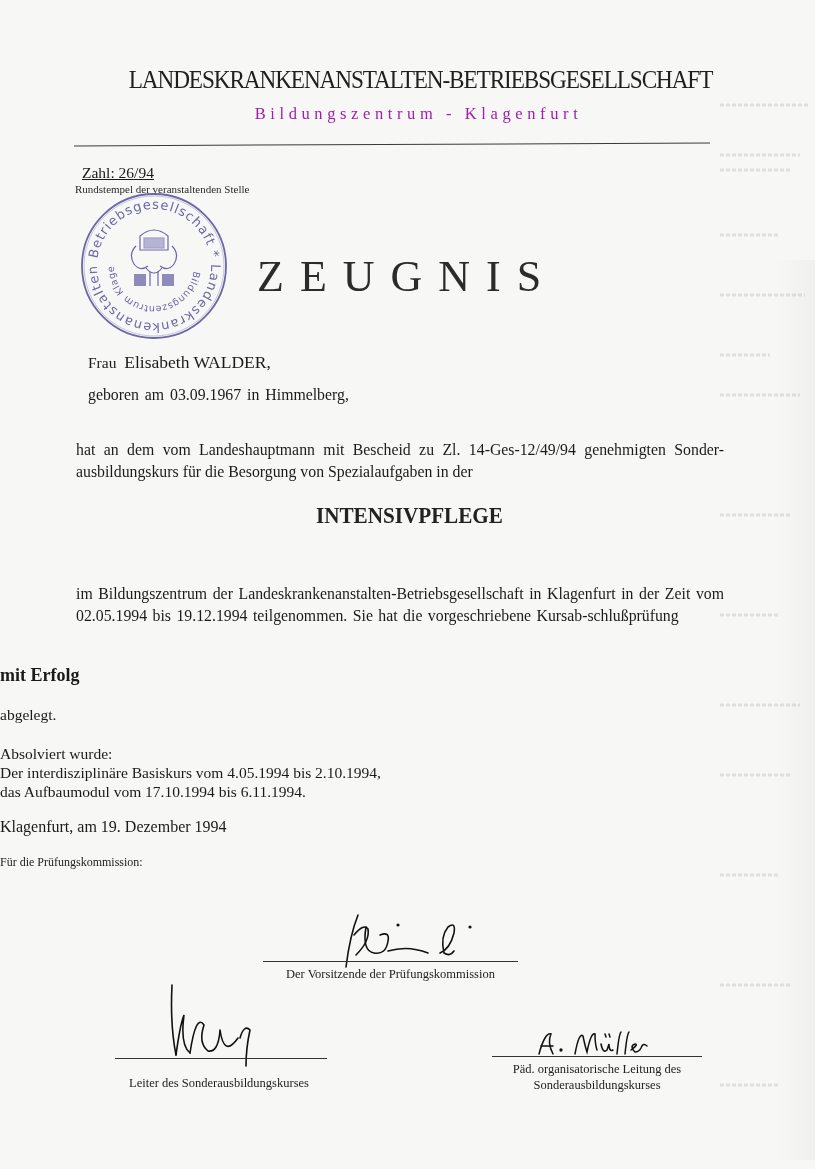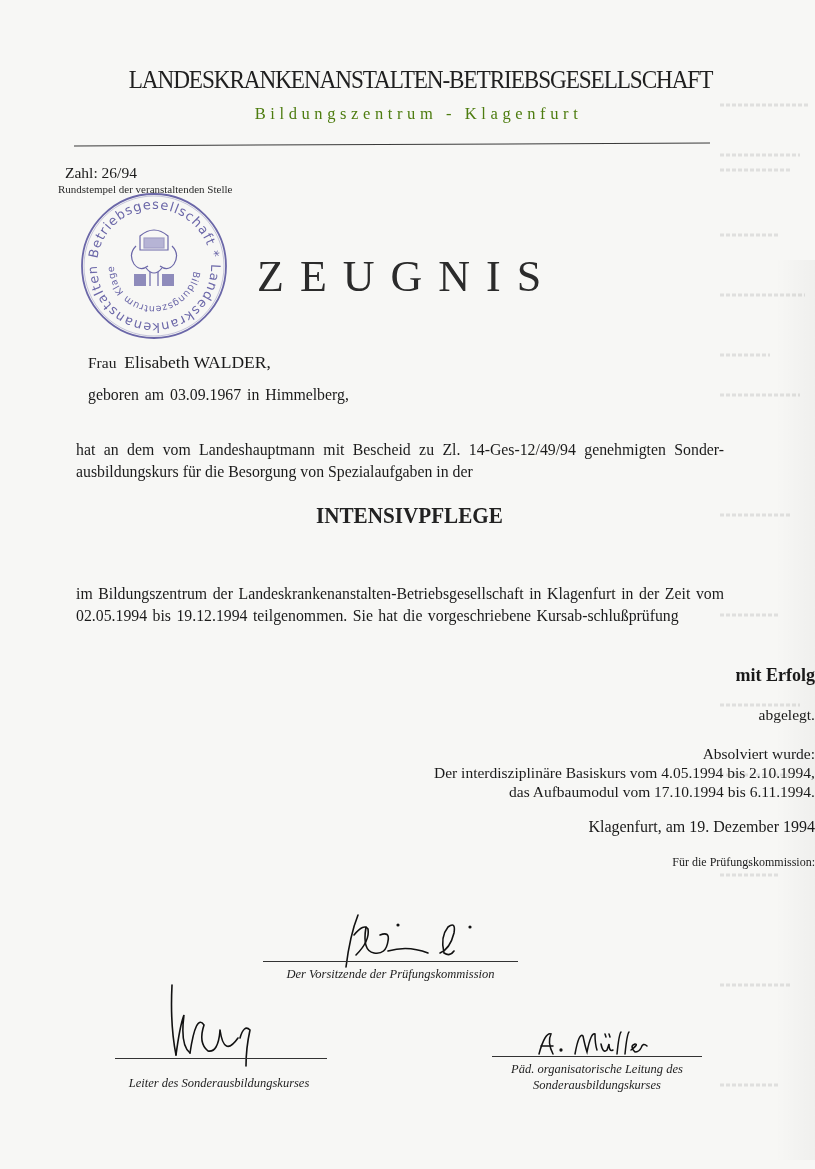--- a/index.html
+++ b/index.html
@@ -13,31 +13,31 @@
   .abs { position: absolute; }
 
   .org-name {
     left: 0; width: 815px; top: 66px; text-align: center;
     font-size: 25px; letter-spacing: -1.2px; color: #1f1f1f;
     transform: scaleX(0.93); transform-origin: center;
     padding-left: 28px; box-sizing: border-box;
   }
   .org-sub {
     left: 0; width: 815px; top: 104px; text-align: center;
-    font-size: 16.5px; letter-spacing: 4.6px; color: #4d7c0f;
+    font-size: 16.5px; letter-spacing: 4.6px; color: #a21caf;
     padding-left: 22px; box-sizing: border-box;
   }
   .header-rule {
     left: 74px; top: 144px; width: 636px; height: 0;
     border-top: 1.2px solid #3a3a3a;
     transform: rotate(-0.25deg);
   }
 
-  .zahl { left: 65px; top: 164px; font-size: 15.5px; }
-  .stamp-note { left: 58px; top: 183px; font-size: 11px; color: #2a2a2a; }
+  .zahl { left: 82px; top: 164px; font-size: 15.5px; text-decoration: underline; }
+  .stamp-note { left: 75px; top: 183px; font-size: 11px; color: #2a2a2a; }
 
   .stamp { left: 78px; top: 190px; width: 152px; height: 152px; }
 
   .title-main {
     left: 257px; top: 251px; font-size: 44px; font-weight: normal;
     letter-spacing: 16px; color: #2b2b2b;
   }
 
   .p { font-size: 15.8px; line-height: 22px; color: #1b1b1b; margin-top: 16px; }
   .recipient { left: 88px; top: 352px; font-size: 15.5px; }
@@ -45,29 +45,29 @@
   .birth { left: 88px; top: 386px; font-size: 15.8px; word-spacing: 2px; }
 
   .body1 { left: 76px; top: 423px; width: 648px; text-align: justify; }
   .course {
     left: 0; width: 815px; top: 503px; text-align: center;
     font-size: 23px; font-weight: bold; color: #222; padding-left: 2px;
     transform: scaleX(0.92);
   }
   .body2 { left: 76px; top: 567px; width: 648px; text-align: justify; word-spacing: 1.5px; }
 
-  .centered { left: 0; width: 815px; text-align: right; }
+  .centered { left: 0; width: 815px; text-align: left; }
   .result { top: 665px; font-size: 18px; font-weight: bold; }
   .abgelegt { top: 706px; font-size: 15.5px; }
   .absolviert { top: 744px; font-size: 15.5px; line-height: 19px; }
   .place-date { top: 818px; font-size: 16px; }
   .commission { top: 855px; font-size: 12px; }
 
   .sig-line { height: 0; border-top: 1px solid #333; }
-  .sig-label { font-size: 12.5px; color: #222; text-align: center; font-style: italic; }
+  .sig-label { font-size: 12.5px; color: #222; text-align: center; }
 
   .sig1-line { left: 263px; top: 961px; width: 255px; }
   .sig1-label { left: 263px; top: 967px; width: 255px; }
   .sig1 { left: 330px; top: 905px; width: 160px; height: 70px; }
 
   .sig2-line { left: 115px; top: 1058px; width: 212px; }
   .sig2-label { left: 104px; top: 1076px; width: 230px; }
   .sig2 { left: 160px; top: 980px; width: 120px; height: 90px; }
 
   .sig3-line { left: 492px; top: 1056px; width: 210px; }

